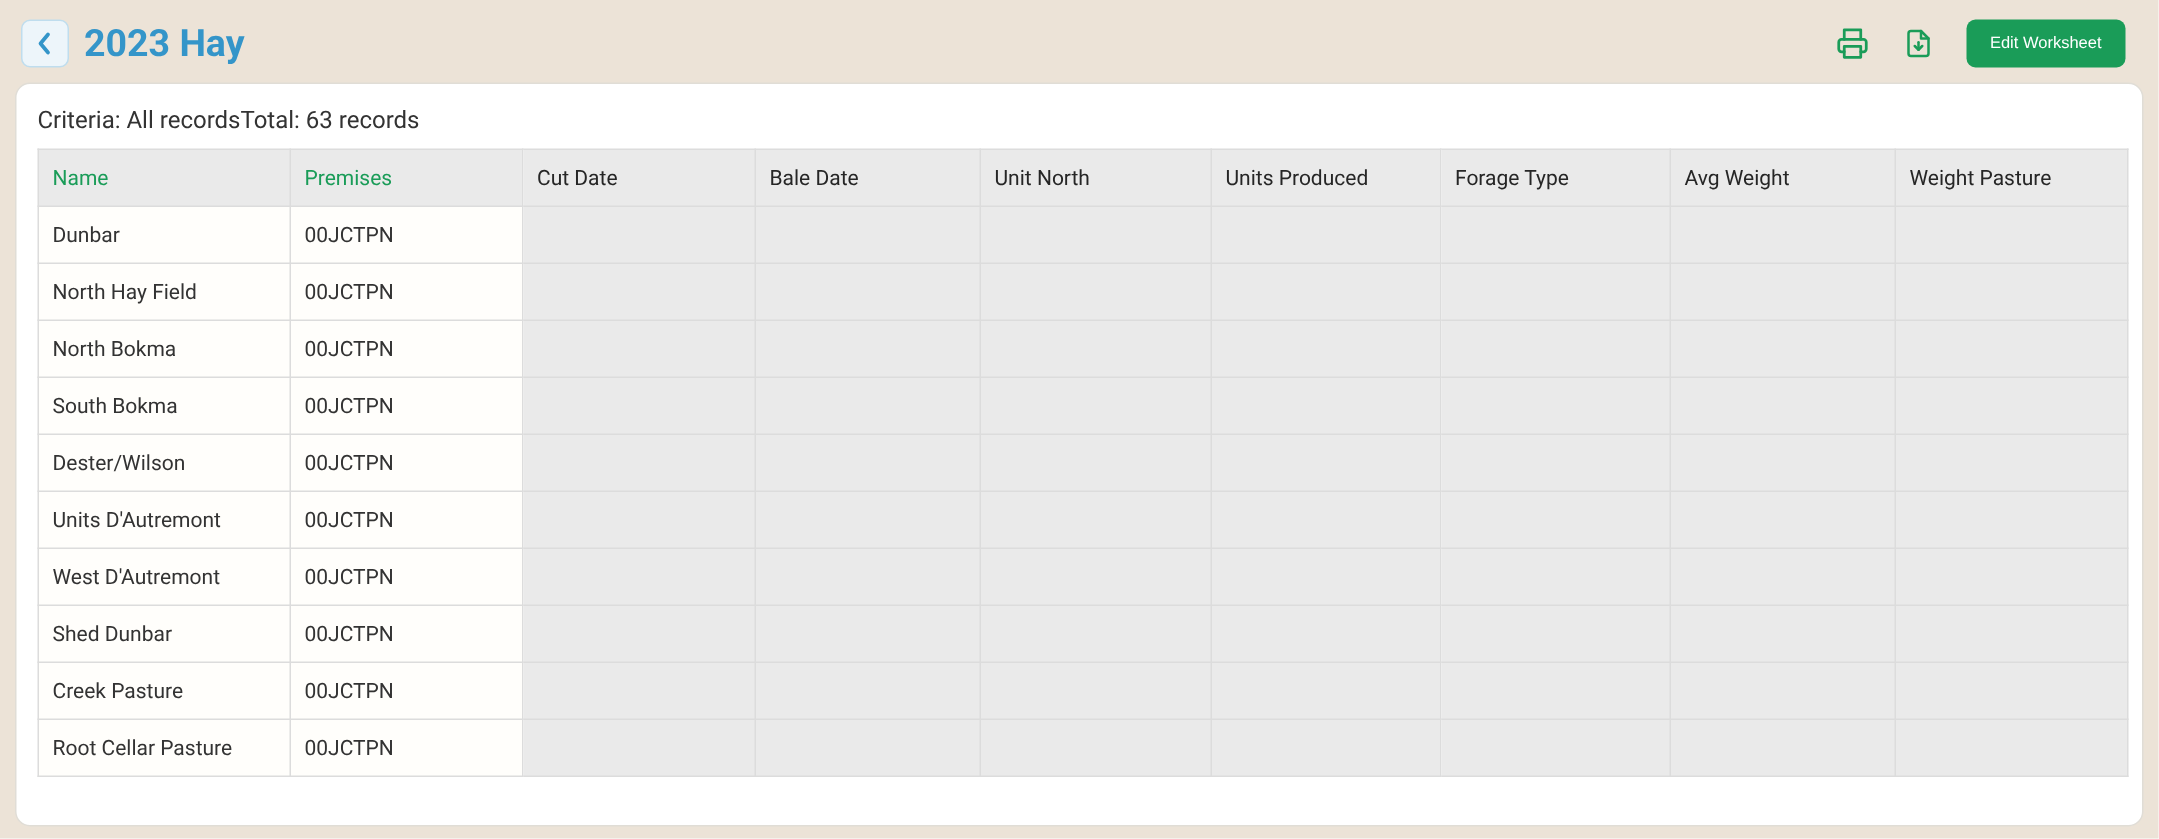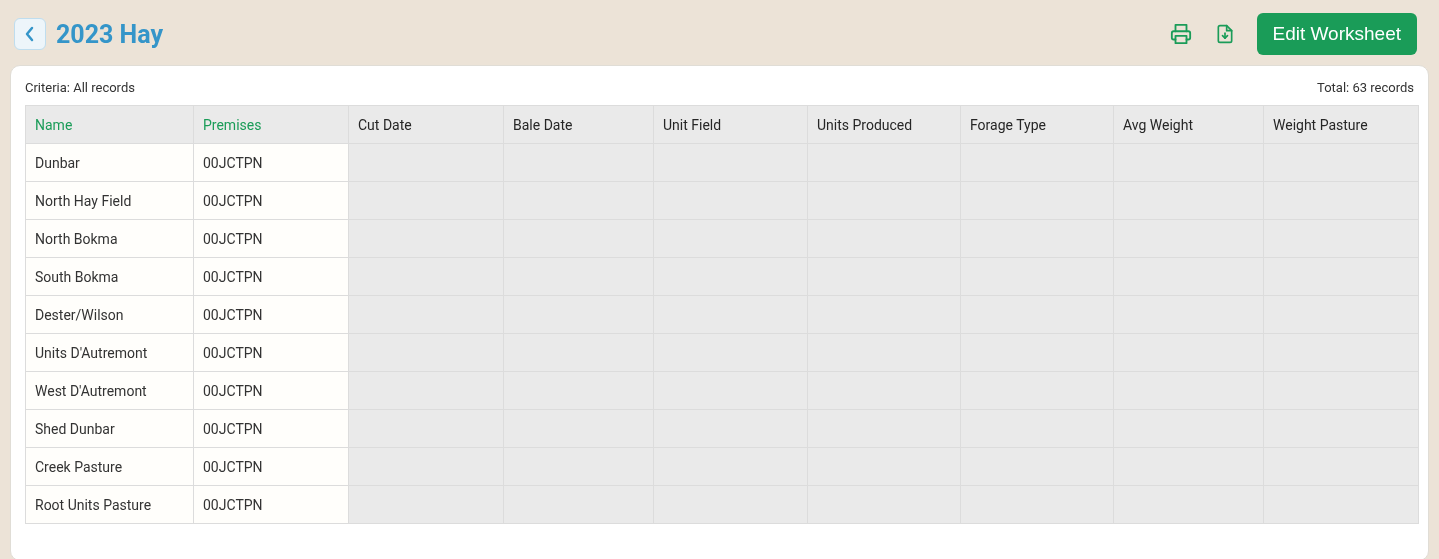--- a/index.html
+++ b/index.html
@@ -51,38 +51,38 @@
     justify-content: center;
     cursor: pointer;
   }
   .icon-btn svg { stroke: #1a9c58; }
   .edit-btn {
     background: #1a9c58;
     color: #fff;
     border: none;
     border-radius: 6px;
     padding: 10px 16px;
-    font-size: 19px;
+    font-size: 11px;
     font-weight: 500;
     cursor: pointer;
   }
 
   .panel {
     background: #fff;
     margin: 0 10px;
     border-radius: 10px;
     border: 1px solid #e0ddd6;
     padding: 14px 14px 0 14px;
     height: 496px;
     overflow: hidden;
   }
   .panel-top {
     display: flex;
-    justify-content: space-between;
-    font-size: 13px;
+    justify-content: flex-start;
+    font-size: 16px;
     color: #333;
     margin-bottom: 10px;
   }
 
   table {
     width: 100%;
     border-collapse: collapse;
     table-layout: fixed;
   }
   th, td {
@@ -167,21 +167,21 @@
         <col class="c-foragetype">
         <col class="c-avgweight">
         <col class="c-weightprod">
     </colgroup>
     <thead>
       <tr id="header-row">
           <th class="sorted">Name</th>
           <th class="sorted">Premises</th>
           <th>Cut Date</th>
           <th>Bale Date</th>
-          <th>Unit Field</th>
+          <th>Unit North</th>
           <th>Units Produced</th>
           <th>Forage Type</th>
           <th>Avg Weight</th>
           <th>Weight Pasture</th>
         </tr>
     </thead>
     <tbody id="table-body">
         <tr>
           <td class="filled">Dunbar</td>
           <td class="filled">00JCTPN</td>
@@ -275,21 +275,21 @@
           <td class="filled">00JCTPN</td>
           <td class="empty"></td>
           <td class="empty"></td>
           <td class="empty"></td>
           <td class="empty"></td>
           <td class="empty"></td>
           <td class="empty"></td>
           <td class="empty"></td>
         </tr>
         <tr>
-          <td class="filled">Root Units Pasture</td>
+          <td class="filled">Root Cellar Pasture</td>
           <td class="filled">00JCTPN</td>
           <td class="empty"></td>
           <td class="empty"></td>
           <td class="empty"></td>
           <td class="empty"></td>
           <td class="empty"></td>
           <td class="empty"></td>
           <td class="empty"></td>
         </tr>
       </tbody>

